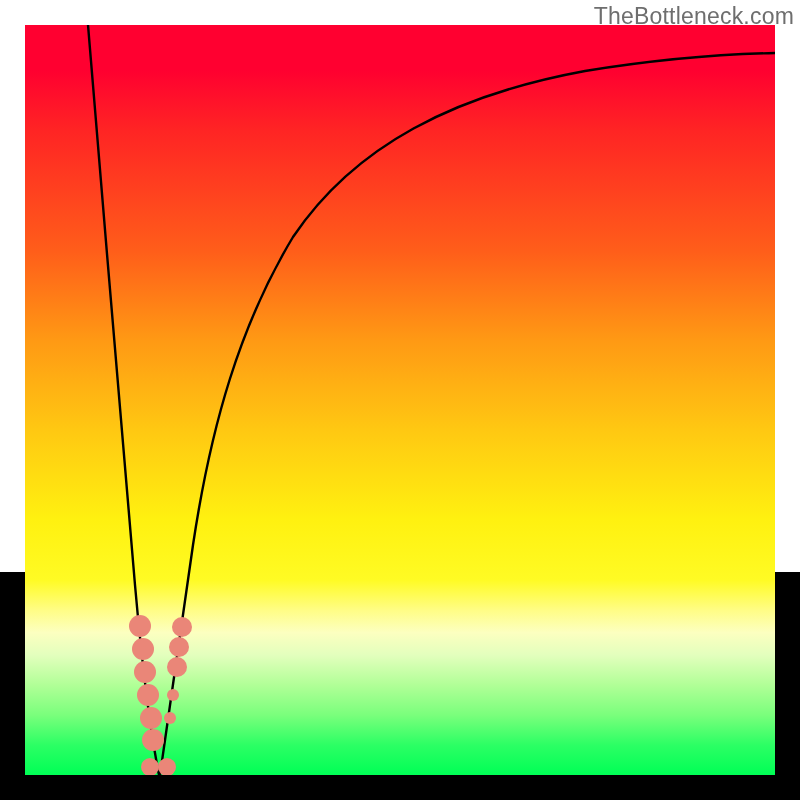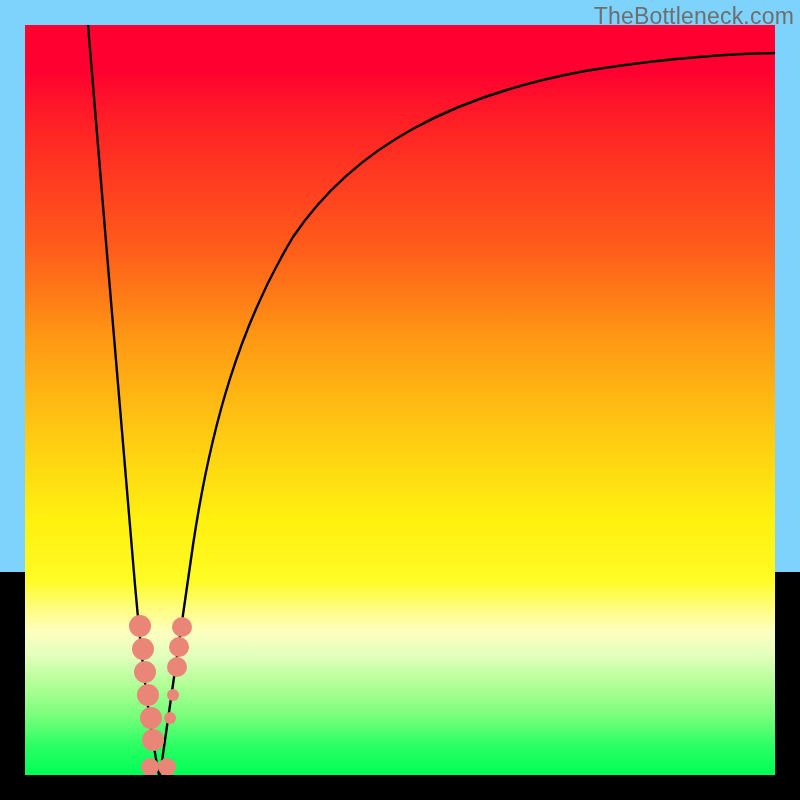--- a/index.html
+++ b/index.html
@@ -8,21 +8,21 @@
     width: 800px;
     height: 800px;
     overflow: hidden;
     background: #000;
     font-family: Arial, Helvetica, sans-serif;
   }
   .frame {
     position: relative;
     width: 800px;
     height: 572px;
-    background: #7dd3fc;
+    background: #ffffff;
   }
   .plot-area {
     position: absolute;
     left: 25px;
     top: 25px;
     width: 750px;
     height: 750px;
     background: linear-gradient(to bottom,
       #ff0030 0%,
       #ff0030 6%,

